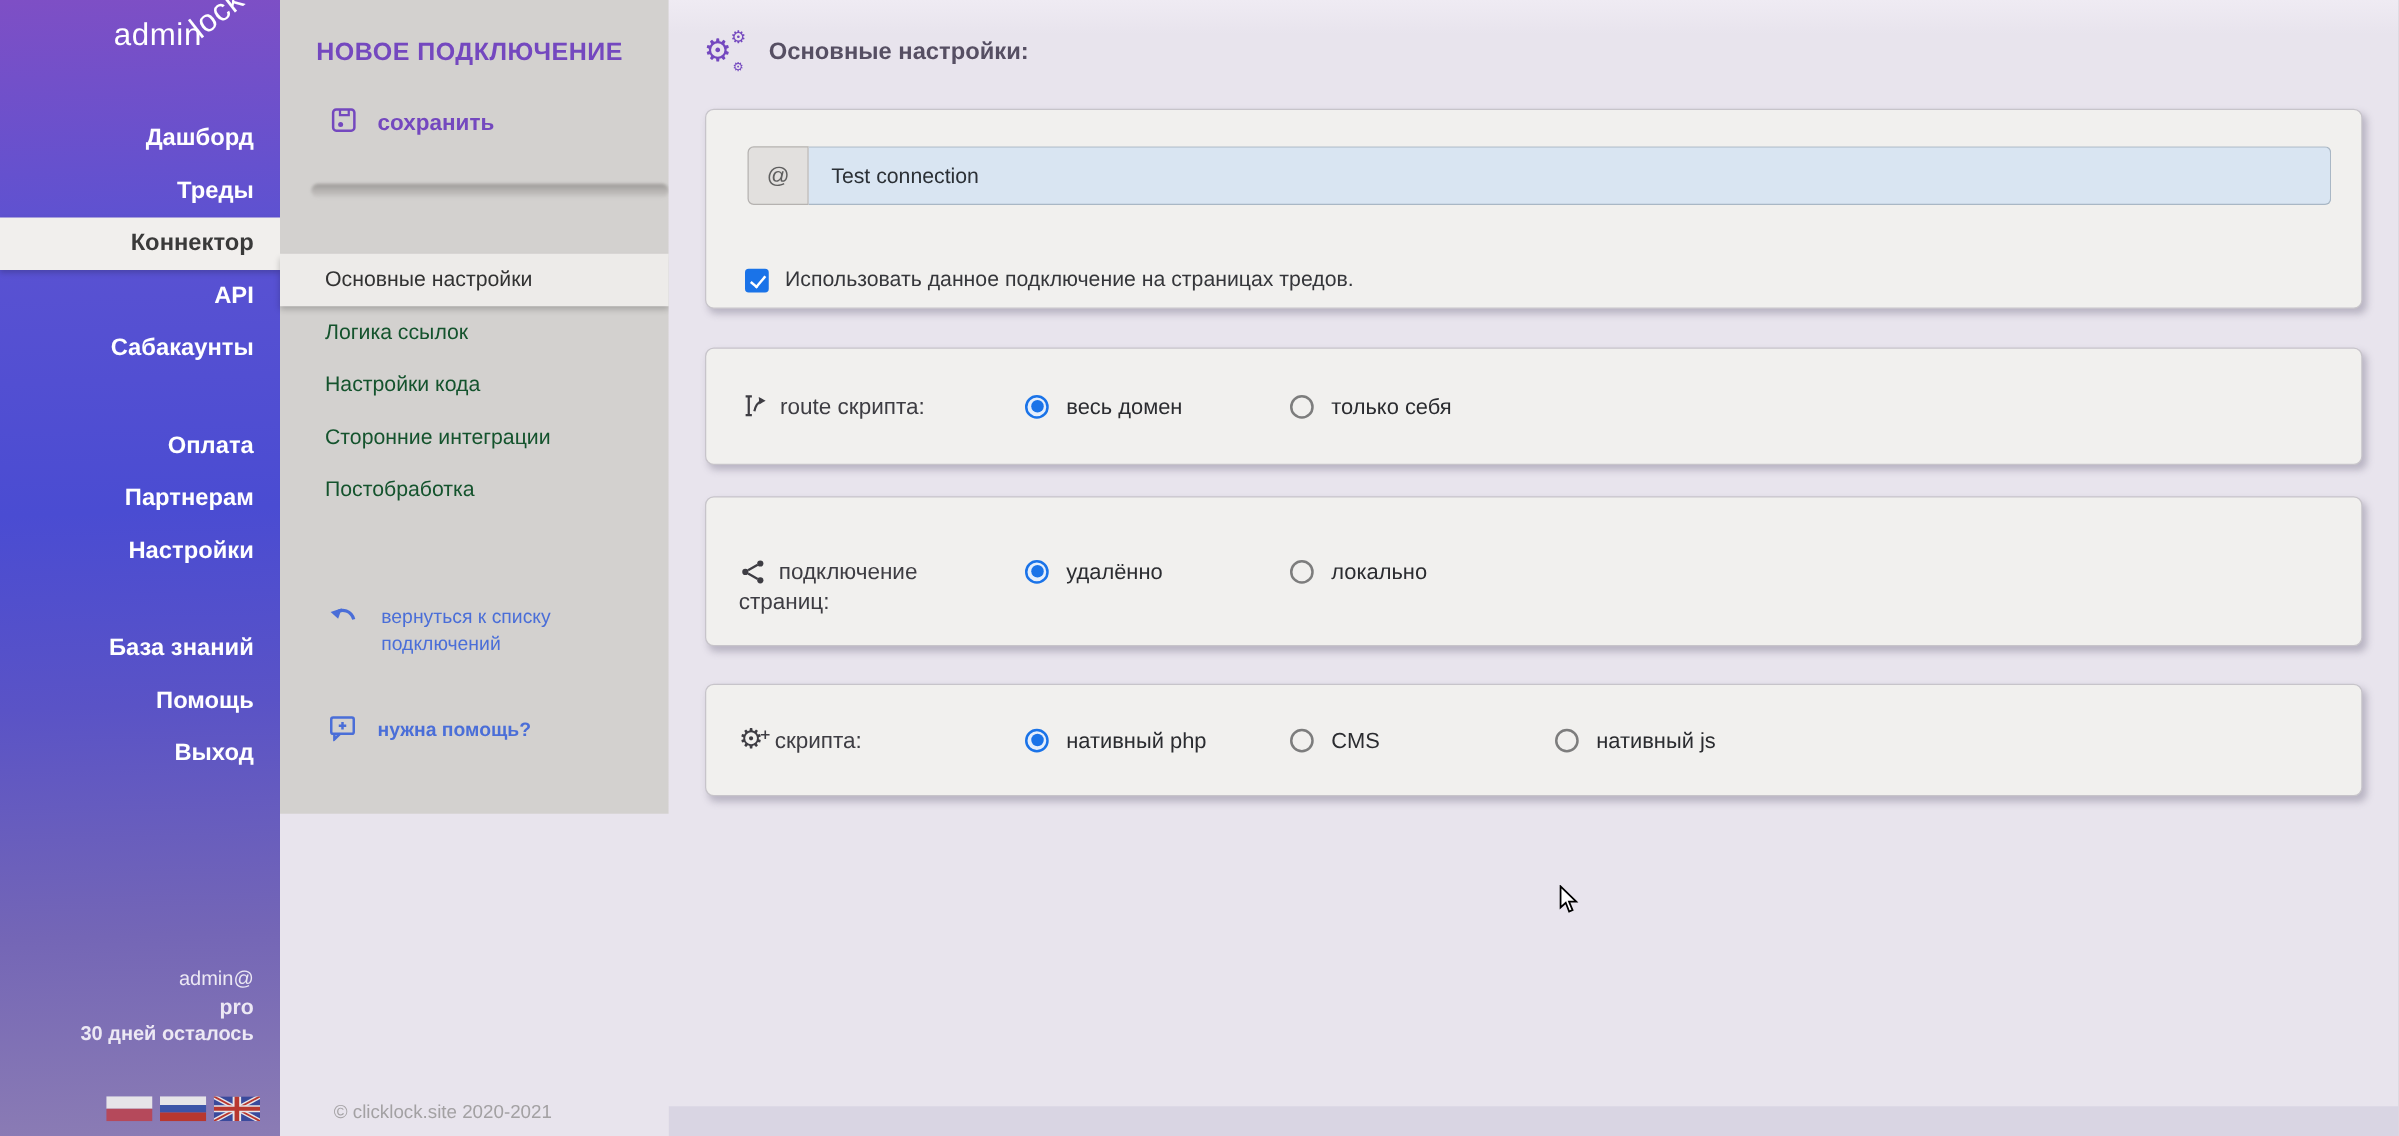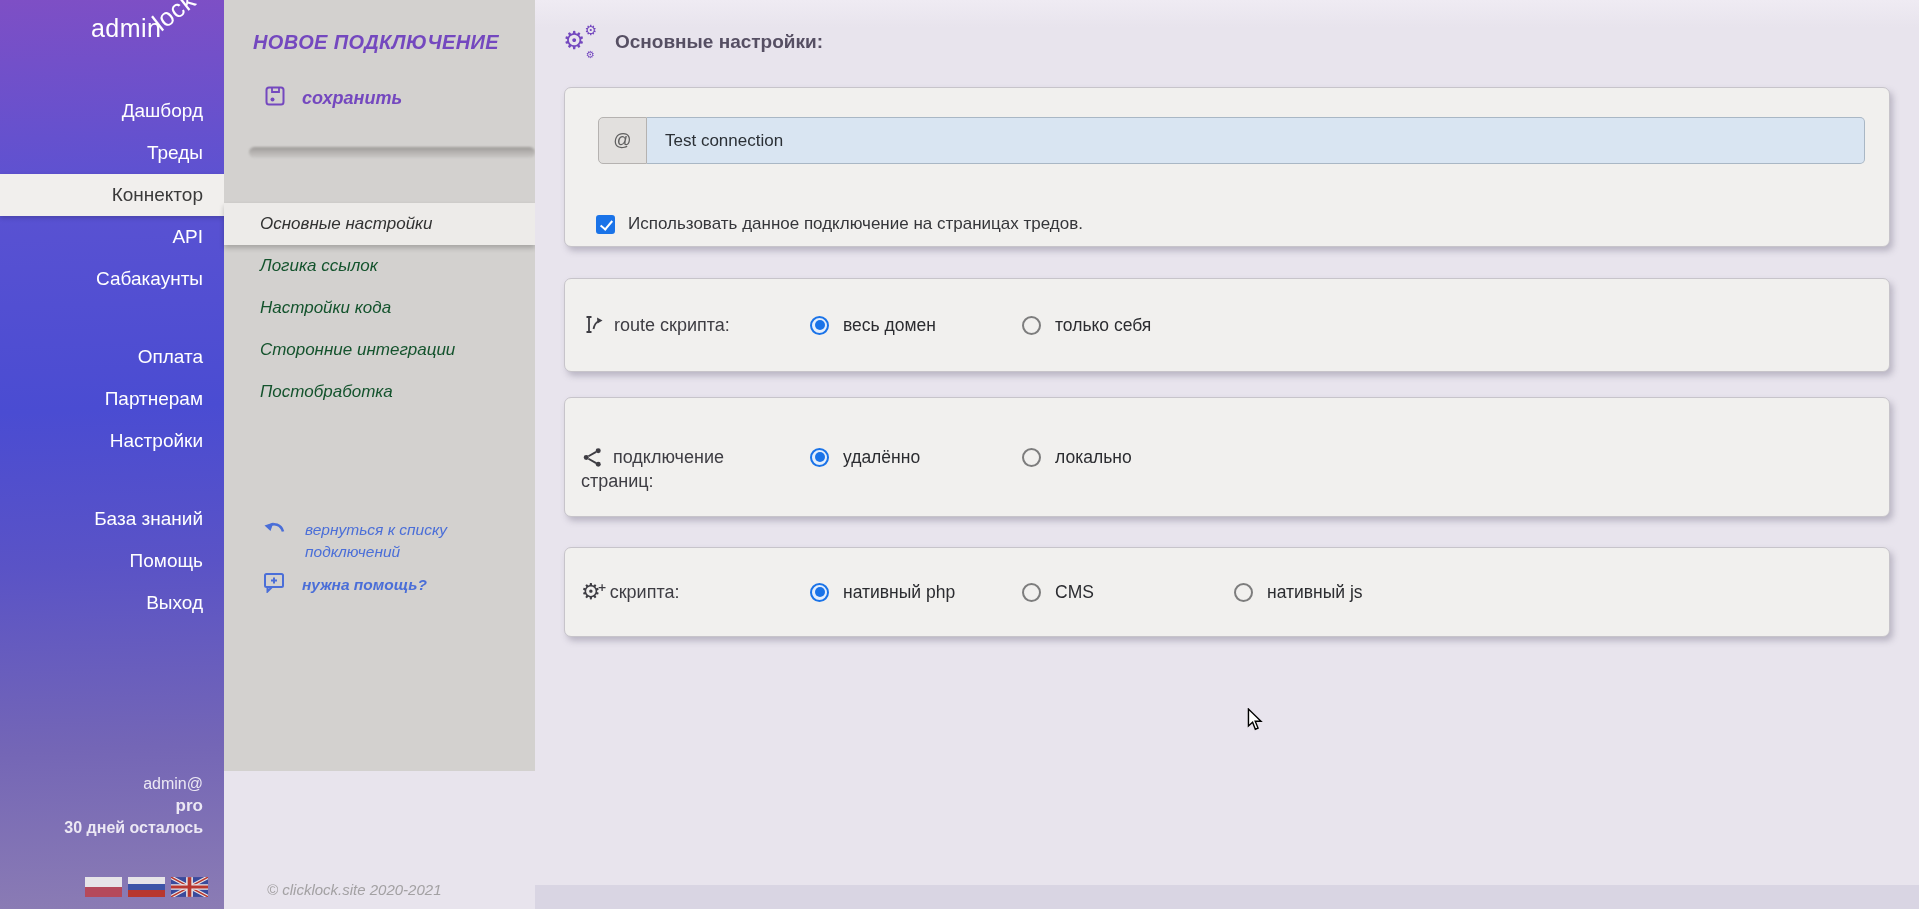--- a/index.html
+++ b/index.html
@@ -8,44 +8,44 @@
     font-family:"Liberation Sans","DejaVu Sans",sans-serif;background:#e8e4ed;}
 
   
   .sidebar{position:absolute;left:0;top:0;width:224px;height:909px;
     background:linear-gradient(178deg,#7e4fc5 0%,#5a52d2 22%,#4a4cd2 45%,#5a53c6 62%,#7466b6 82%,#8b7cb4 100%);}
   .logo{position:absolute;top:14px;right:16px;color:#fff;font-size:25px;font-weight:400;letter-spacing:.5px;white-space:nowrap;}
   .logo .lock{display:inline-block;transform:rotate(-38deg) translate(3px,-4px);transform-origin:left 85%;}
   .nav{position:absolute;top:90px;left:0;width:100%;}
   .nav-group{margin-bottom:36px;}
   .nav-item{height:42px;display:flex;align-items:center;justify-content:flex-end;
-    padding-right:21px;color:#fff;font-size:19px;font-weight:400;cursor:pointer;}
+    padding-right:21px;color:#fff;font-size:19px;font-weight:700;cursor:pointer;}
   .nav-item.active{background:#f1efed;color:#3a3a3a;box-shadow:0 2px 4px rgba(30,30,60,.25);}
   .account{position:absolute;top:773px;right:21px;text-align:right;color:#ece8f4;}
   .account .l1{font-size:16px;font-weight:500;line-height:22px;}
   .account .l2{font-size:17px;font-weight:700;line-height:22px;}
   .account .l3{font-size:16px;font-weight:600;line-height:22px;}
   .flags{position:absolute;top:877px;left:85px;display:flex;gap:6px;}
   .flag{width:37px;height:20px;display:block;overflow:hidden;}
   .flag-pl .t{height:50%;background:#e6e4e8;}.flag-pl .b{height:50%;background:#b5495b;}
   .flag-ru .t{height:34%;background:#e6e4e8;}.flag-ru .m{height:33%;background:#3c54a8;}.flag-ru .b{height:33%;background:#b8372f;}
 
   
-  .panel{position:absolute;left:224px;top:0;width:311px;height:771px;background:#d3d1cf;font-style:italic;}
+  .panel{position:absolute;left:224px;top:0;width:311px;height:651px;background:#d3d1cf;}
   .panel-title{position:absolute;left:29px;top:31px;font-size:20px;font-weight:700;color:#7448bf;letter-spacing:.4px;}
   .save-btn{position:absolute;left:39px;top:84px;display:flex;align-items:center;gap:15px;cursor:pointer;}
   .save-btn .lbl{font-size:18px;font-weight:700;color:#7448bf;}
   .divider{position:absolute;left:25px;top:147px;width:286px;height:11px;border-radius:6px;
     background:linear-gradient(to bottom,#8f8c8a 0%,#b3b0ae 55%,#c9c7c5 100%);filter:blur(1.2px);opacity:.8;}
   .tabs{position:absolute;left:0;top:203px;width:311px;}
   .tab{height:42px;display:flex;align-items:center;padding-left:36px;font-size:17px;color:#14532d;cursor:pointer;}
   .tab.active{background:#edebe9;color:#323232;box-shadow:0 3px 5px rgba(0,0,0,.22);}
   .panel-link{position:absolute;left:39px;display:flex;gap:16px;color:#4a6ed8;font-size:15.5px;cursor:pointer;}
   .panel-link .txt{line-height:22px;}
-  .back-link{top:519px;}
+  .back-link{top:483px;}
   .help-link{top:572px;align-items:center;}
   .help-link .q{font-weight:700;}
   .panel-footer{position:absolute;left:43px;top:881px;font-size:15px;color:#a3a1a3;}
 
   
   .main{position:absolute;left:535px;top:0;width:1384px;height:909px;
     background:linear-gradient(to bottom,#efebf3 0%,#e8e4ed 3%,#e8e4ed 100%);}
   .main::after{content:'';position:absolute;left:0;bottom:0;width:100%;height:24px;background:#d9d5e3;}
   .main-heading{position:absolute;left:28px;top:26px;display:flex;align-items:center;gap:18px;}
   .main-heading .txt{font-size:19px;font-weight:700;color:#564f63;}
@@ -66,21 +66,21 @@
     display:flex;align-items:center;justify-content:center;font-size:18px;color:#5f5f5f;}
   .name-input{flex:1;background:#d9e5f2;border:1px solid #a9b7c5;border-left:none;border-radius:0 5px 5px 0;
     padding:0 0 0 18px;font-size:17px;color:#2b3036;font-family:inherit;outline:none;}
   .check-row{position:absolute;left:31px;top:126px;display:flex;align-items:center;gap:13px;}
   .check-row .lbl{font-size:17px;color:#35363a;}
   .checkbox{width:19px;height:19px;border:2px solid #666;border-radius:3px;position:relative;flex:none;cursor:pointer;}
   .checkbox.checked{background:#1a73e8;border-color:#1a73e8;}
   .checkbox.checked::after{content:'';position:absolute;left:5px;top:1px;width:5px;height:10px;
     border:solid #fff;border-width:0 2.5px 2.5px 0;transform:rotate(40deg);}
 
-  .grow{display:flex;align-items:center;height:100%;padding-left:16px;}
+  .grow{display:flex;align-items:center;height:100%;padding-left:26px;}
   .glabel{width:229px;display:flex;align-items:center;gap:9px;font-size:18px;color:#3e3d43;flex:none;}
   .glabel .gicon{flex:none;display:inline-flex;}
   .glabel-2l{display:block;transform:translateY(12px);line-height:24px;}
   .glabel-2l .row1{display:flex;align-items:center;gap:9px;}
   .opt{display:flex;align-items:center;width:212px;flex:none;cursor:pointer;}
   .opt .olbl{font-size:17.5px;color:#2b2c30;}
   .radio{width:19px;height:19px;border:2px solid #7d7d7d;border-radius:50%;margin-right:14px;position:relative;flex:none;}
   .radio.checked{border-color:#1a73e8;background:#e4eefc;}
   .radio.checked::after{content:'';position:absolute;inset:2.5px;background:#1a73e8;border-radius:50%;}
 

